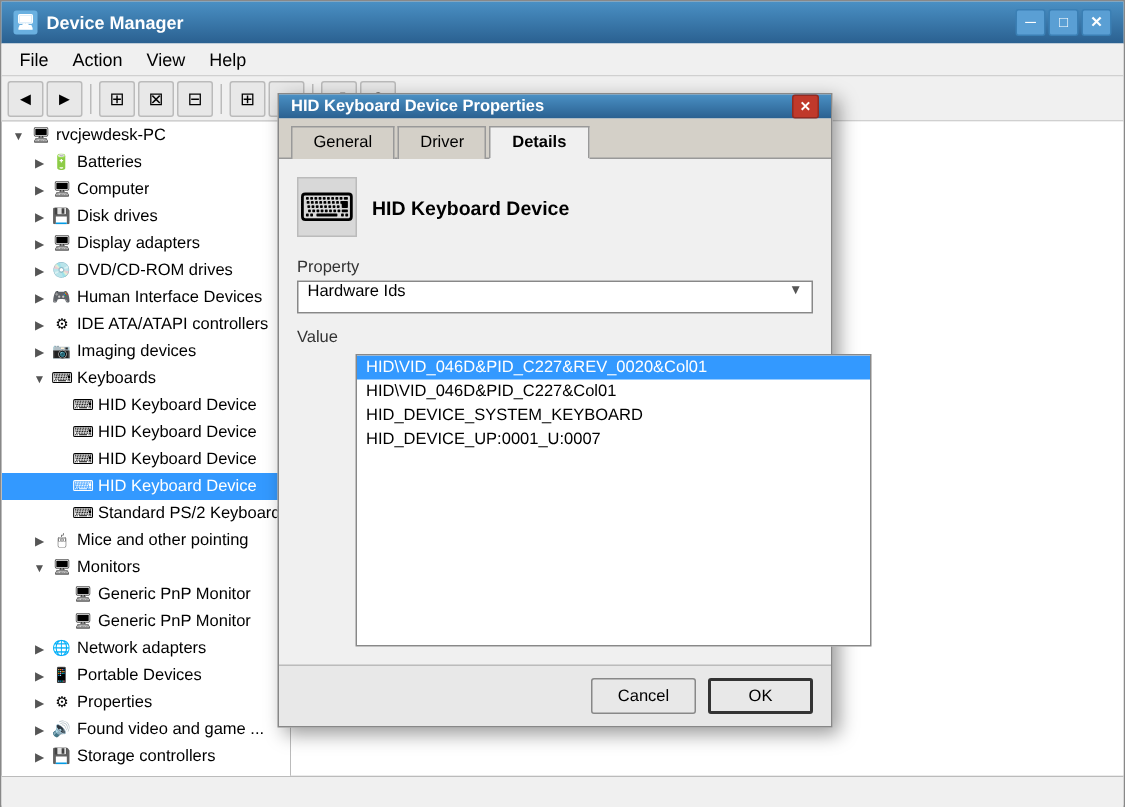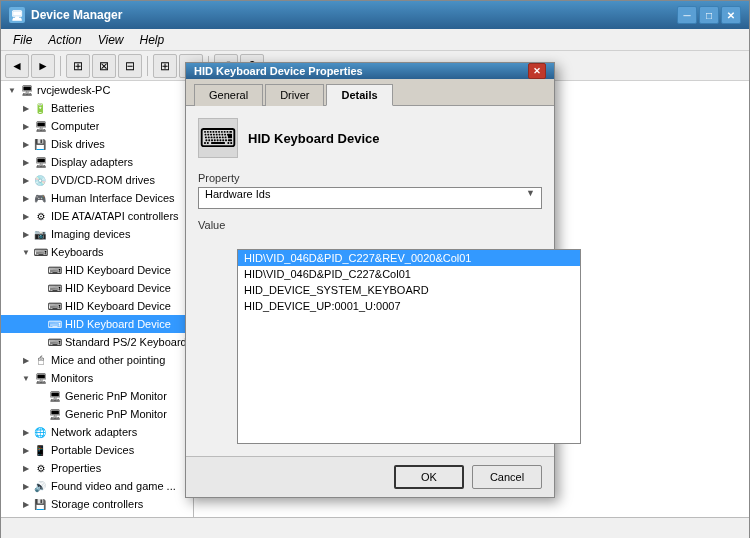--- a/index.html
+++ b/index.html
@@ -83,21 +83,20 @@
       display: flex;
       align-items: center;
       padding: 0 4px;
       border-bottom: 1px solid #d0d0d0;
     }
 
     .menu-item {
       padding: 2px 8px;
       cursor: pointer;
       font-size: 12px;
-      font-style: italic;
     }
 
     
     .dm-toolbar {
       height: 30px;
       background: #f0f0f0;
       display: flex;
       align-items: center;
       padding: 0 4px;
       border-bottom: 1px solid #d0d0d0;
@@ -315,21 +314,21 @@
 
     .property-dropdown-text { flex: 1; }
     .dropdown-arrow {
       font-size: 9px;
       color: #555;
     }
 
     
     .value-label {
       font-size: 11px;
-      margin-bottom: 18px;
+      margin-bottom: 5px;
       color: #333;
     }
 
     
     .value-list {
       width: 100%;
       height: 195px;
       background: white;
       border: 1px solid #888;
       overflow-y: auto;
@@ -612,19 +611,19 @@
         <div class="value-label">Value</div>
         <div class="value-list">
           <div class="value-item">HID\VID_046D&amp;PID_C227&amp;REV_0020&amp;Col01</div>
           <div class="value-item">HID\VID_046D&amp;PID_C227&amp;Col01</div>
           <div class="value-item">HID_DEVICE_SYSTEM_KEYBOARD</div>
           <div class="value-item">HID_DEVICE_UP:0001_U:0007</div>
         </div>
       </div>
 
       <div class="dialog-buttons">
+        <button class="dialog-btn">Cancel</button>
         <button class="dialog-btn default">OK</button>
-        <button class="dialog-btn">Cancel</button>
       </div>
 
     </div>
   </div>
 </div>
 
 </body></html>

